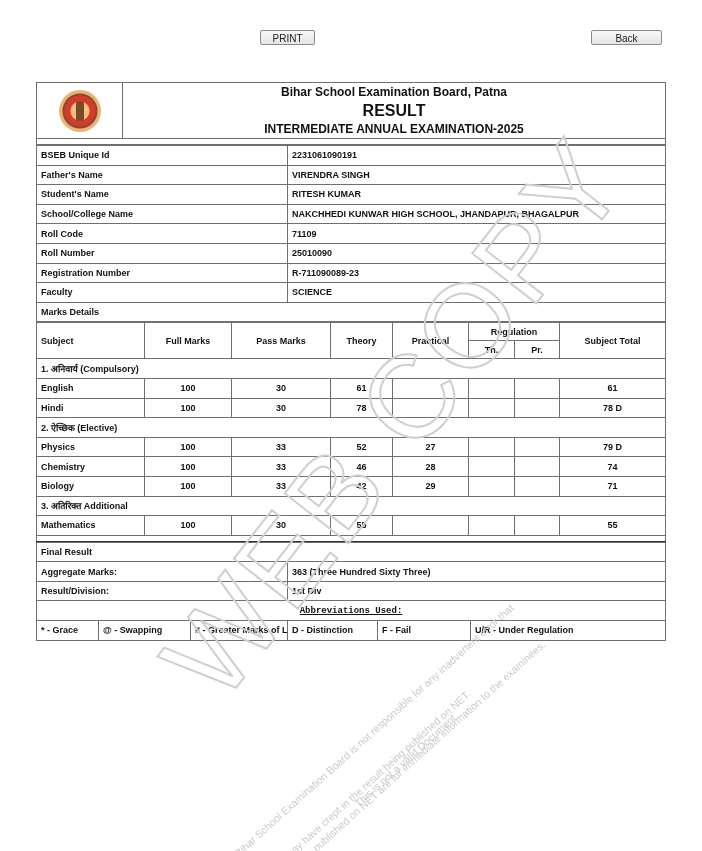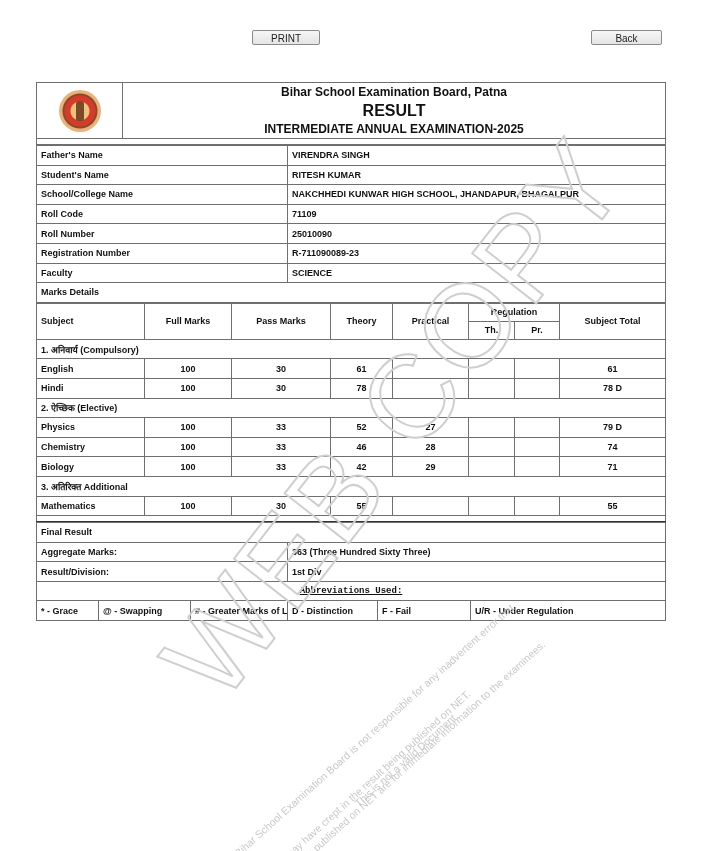--- a/index.html
+++ b/index.html
@@ -1,21 +1,21 @@
 <!DOCTYPE html>
 <html><head>
 <meta charset="utf-8">
 <style>
   html, body { margin:0; padding:0; background:#ffffff; }
   body { width:702px; height:851px; position:relative; overflow:hidden;
          font-family:"Liberation Sans", "DejaVu Sans", sans-serif; color:#111; }
   .btn { position:absolute; top:30px; height:15px; border:1px solid #8a8a8a; border-radius:2px;
          background:linear-gradient(#f7f7f7,#e4e4e4); font-size:10px; line-height:15px; text-align:center;
          color:#222; cursor:pointer; font-family:"Liberation Sans", sans-serif; padding:0; }
-  #print-btn { left:252px; width:68px; }
+  #print-btn { left:260px; width:55px; }
   #back-btn { left:591px; width:71px;text-align:center; }
 
   .wrap { position:absolute; left:36px; top:82px; width:630px; }
   table { border-collapse:collapse; width:630px; table-layout:fixed; }
   td, th { border:1px solid #6f6f6f; font-size:9px; font-weight:bold; padding:0 4px; height:18.6px;
            white-space:nowrap; overflow:hidden; }
   .hdr td { height:55px; }
   .logo-cell { width:78px; text-align:center; }
   .title-cell { text-align:center; line-height:1.35; }
   .t1 { font-size:12px; }
@@ -70,20 +70,24 @@
   </tbody>
     </table>
 
   <table>
     <colgroup>
         <col style="width:251px">
         <col>
       </colgroup>
     <tbody id="student-body">
         <tr>
+          <td>BSEB Unique Id</td>
+                  <td>2231061090191</td>
+        </tr>
+        <tr>
           <td>Father's Name</td>
                   <td>VIRENDRA SINGH</td>
         </tr>
         <tr>
           <td>Student's Name</td>
                   <td>RITESH KUMAR</td>
         </tr>
         <tr>
           <td>School/College Name</td>
                   <td>NAKCHHEDI KUNWAR HIGH SCHOOL, JHANDAPUR, BHAGALPUR</td>

